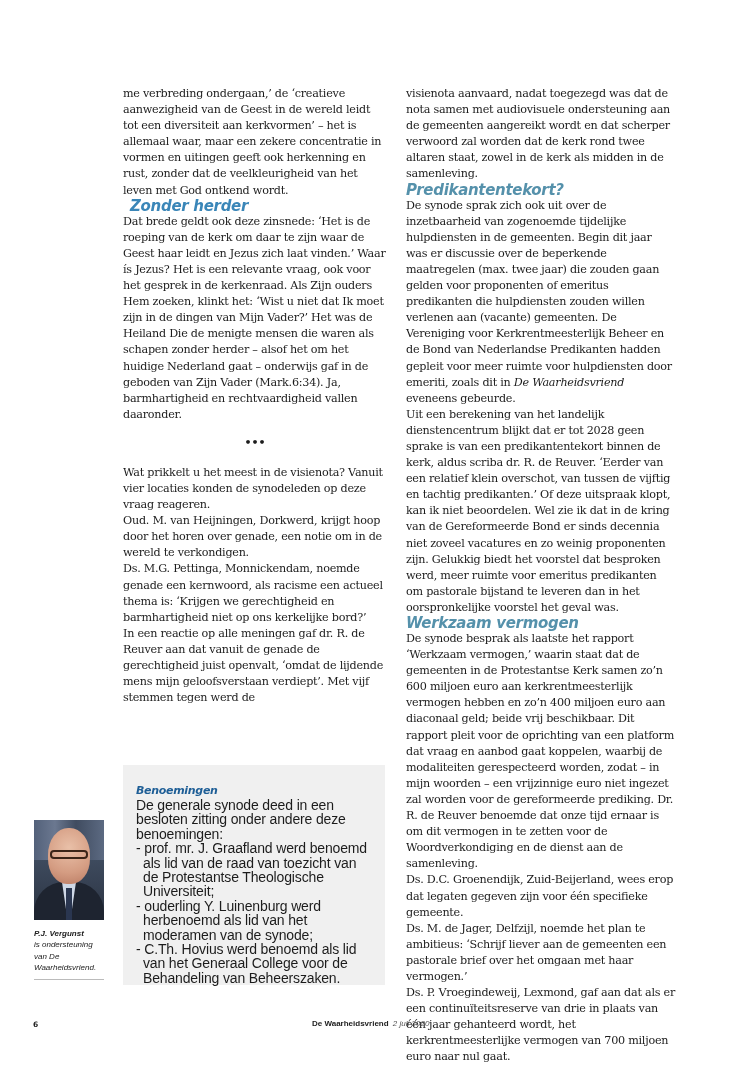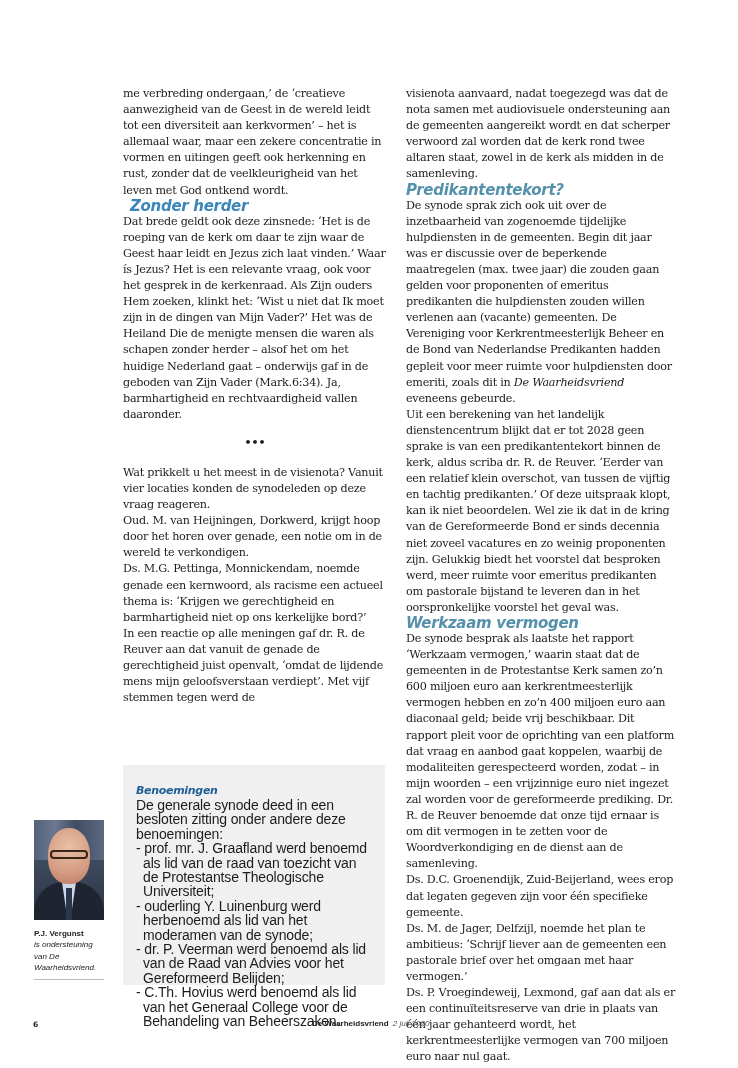--- a/index.html
+++ b/index.html
@@ -63,21 +63,21 @@
     border: 2px solid #3a2418; border-radius: 4px; box-sizing: border-box; }
   #author-photo .body { position: absolute; left: 0; top: 62px; width: 70px; height: 40px;
     background: #1e2430; border-radius: 30px 30px 0 0; }
   #author-photo .collar { position: absolute; left: 28px; top: 62px; width: 14px; height: 38px;
     background: #cfd8e6; clip-path: polygon(0 0, 100% 0, 60% 100%, 40% 100%); }
   #author-photo .tie { position: absolute; left: 32px; top: 68px; width: 6px; height: 32px; background: #2a3650; }
   #author-caption {
     position: absolute; left: 34px; top: 928px; width: 72px;
     font-family: "Liberation Sans", "DejaVu Sans", sans-serif; font-size: 8px; line-height: 11.3px; color: #222;
   }
-  #author-caption .name { font-weight: bold; }
+  #author-caption .name { font-weight: bold; font-style: italic; }
   #author-caption .role { font-style: italic; }
   #author-caption .rule { margin-top: 6px; border-top: 1px solid #bbb; width: 70px; }
   #footer-page {
     position: absolute; left: 33px; top: 1020px;
     font-family: "DejaVu Sans", sans-serif; font-size: 7.5px; font-weight: bold; color: #222;
   }
   #footer-mag {
     position: absolute; left: 312px; top: 1019px;
     font-family: "Liberation Sans", sans-serif; font-size: 8px; color: #222;
   }
@@ -97,21 +97,20 @@
   <p>Ds. M.G. Pettinga, Monnickendam, noemde genade een kernwoord, als racisme een actueel thema is: ‘Krijgen we gerechtigheid en barmhartigheid niet op ons kerkelijke bord?’</p>
   <p>In een reactie op alle meningen gaf dr. R. de Reuver aan dat vanuit de genade de gerechtigheid juist openvalt, ‘omdat de lijdende mens mijn geloofsverstaan verdiept’. Met vijf stemmen tegen werd de</p>
 </div>
 
 <div id="box">
   <div class="inner">
     <div class="box-title">Benoemingen</div>
     <div class="box-text">De generale synode deed in een besloten zitting onder andere deze benoemingen:</div>
     <div class="box-text item">- prof. mr. J. Graafland werd benoemd als lid van de raad van toezicht van de Protestantse Theologische Universiteit;</div>
     <div class="box-text item">- ouderling Y. Luinenburg werd herbenoemd als lid van het moderamen van de synode;</div>
-    <div class="box-text item">- dr. P. Veerman werd benoemd als lid van de Raad van Advies voor het Gereformeerd Belijden;</div>
     <div class="box-text item">- C.Th. Hovius werd benoemd als lid van het Generaal College voor de Behandeling van Beheerszaken.</div>
   </div>
 </div>
 
 <div id="author-photo">
   <div class="shelf1"></div>
   <div class="body"></div>
   <div class="collar"></div>
   <div class="tie"></div>
   <div class="head"></div>

